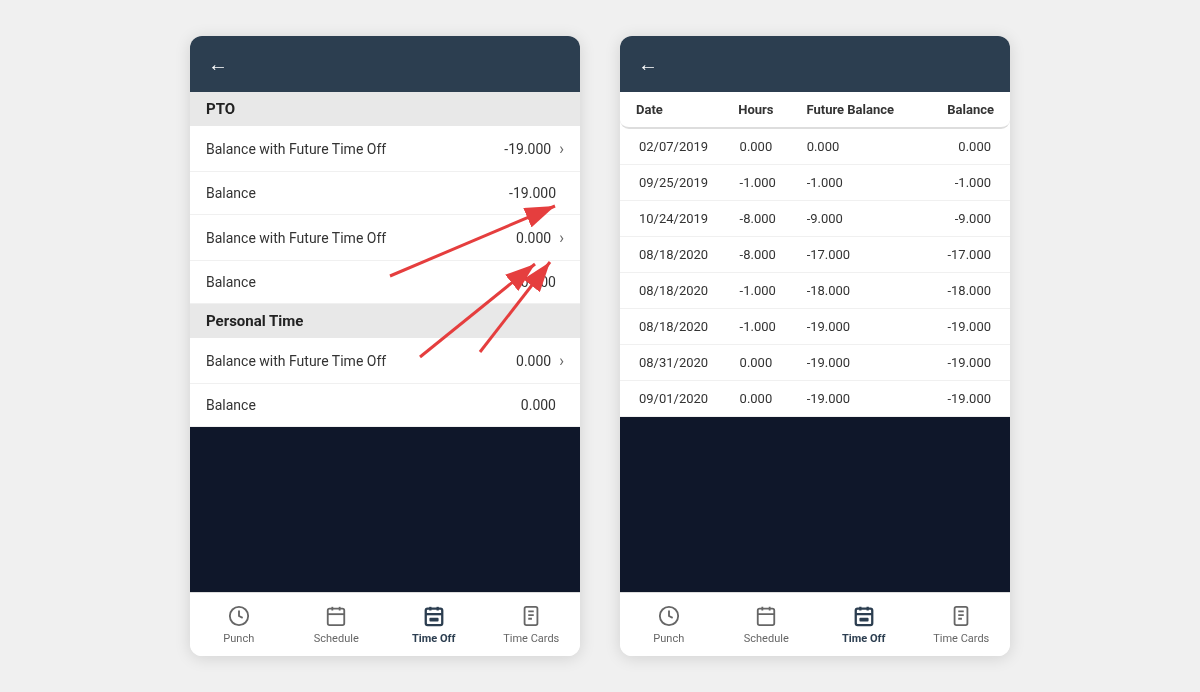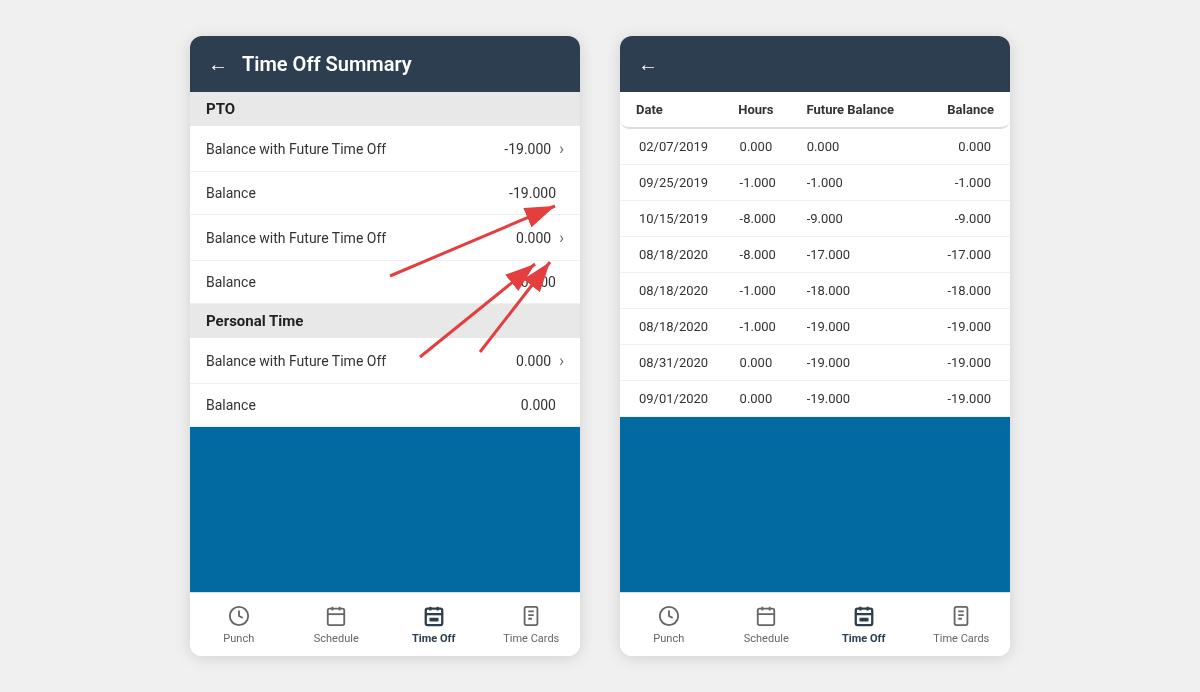--- a/index.html
+++ b/index.html
@@ -48,21 +48,21 @@
     .panel-header .title {
       font-size: 20px;
       font-weight: 600;
       color: #fff;
     }
 
     
     .panel-content {
       flex: 1;
       overflow-y: auto;
-      background: #0369a1;
+      background: #0f172a;
     }
 
     
     .section-header {
       background: #e8e8e8;
       padding: 8px 16px;
       font-weight: 700;
       font-size: 15px;
       color: #222;
     }
@@ -160,21 +160,20 @@
       overflow: visible;
     }
   </style>
 </head>
 <body>
 
 <div class="phone-panel">
 
   <div class="panel-header">
     <button class="back-btn">←</button>
-    <span class="title">Time Off Summary</span>
   </div>
 
   <div class="panel-content" style="position:relative;">
 
     <div class="section-header">PTO</div>
     <div class="data-row">
       <span class="row-label">Balance with Future Time Off</span>
       <span class="row-value">-19.000</span>
       <span class="chevron">›</span>
     </div>
@@ -302,21 +301,21 @@
       <span class="td td-futurebal">0.000</span>
       <span class="td td-balance">0.000</span>
     </div>
     <div class="table-data-row">
       <span class="td td-date">09/25/2019</span>
       <span class="td td-hours">-1.000</span>
       <span class="td td-futurebal">-1.000</span>
       <span class="td td-balance">-1.000</span>
     </div>
     <div class="table-data-row">
-      <span class="td td-date">10/15/2019</span>
+      <span class="td td-date">10/24/2019</span>
       <span class="td td-hours">-8.000</span>
       <span class="td td-futurebal">-9.000</span>
       <span class="td td-balance">-9.000</span>
     </div>
     <div class="table-data-row">
       <span class="td td-date">08/18/2020</span>
       <span class="td td-hours">-8.000</span>
       <span class="td td-futurebal">-17.000</span>
       <span class="td td-balance">-17.000</span>
     </div>

